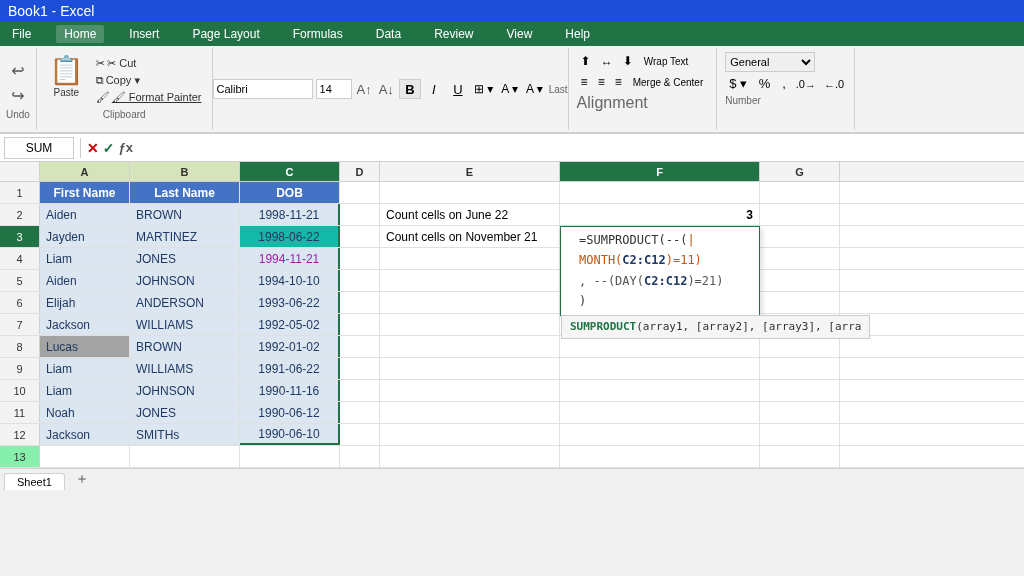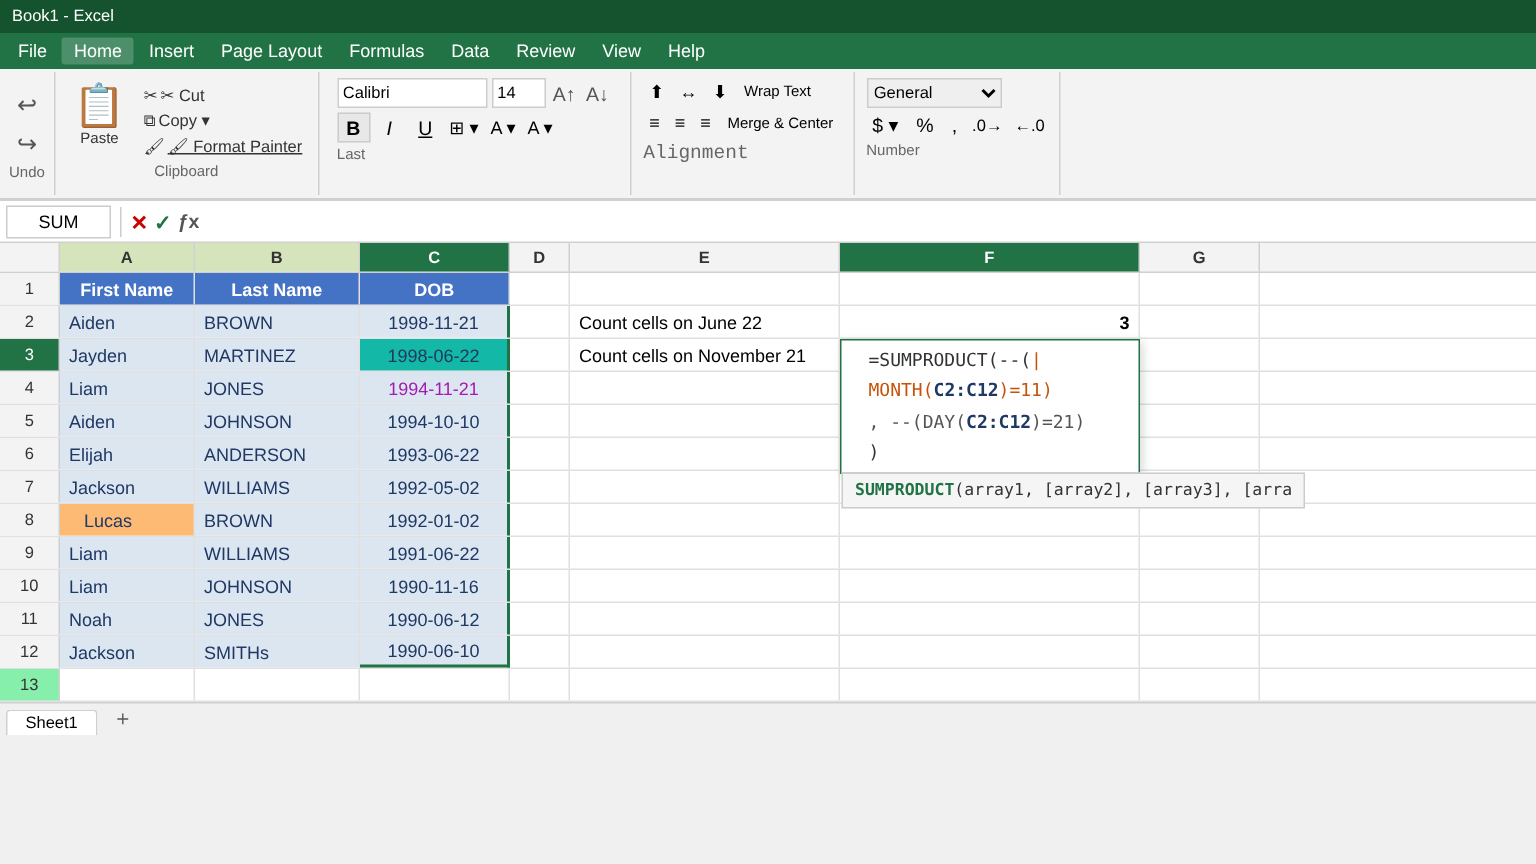--- a/index.html
+++ b/index.html
@@ -1,25 +1,25 @@
 <!DOCTYPE html>
 <html><head>
   <meta charset="utf-8">
   <style>
     * { box-sizing: border-box; margin: 0; padding: 0; }
     body { font-family: 'Segoe UI', Arial, sans-serif; font-size: 12px; background: #f0f0f0; width: 1024px; height: 576px; overflow: hidden; }
   </style>
 </head>
 <body>
 
-<div style="background:#14532d;height:22px;display:flex;align-items:center;padding:0 8px;color:white;font-size:11px;">
+<div style="background:#1d4ed8;height:22px;display:flex;align-items:center;padding:0 8px;color:white;font-size:14px;">
   <span>Book1 - Excel</span>
 </div>
 
-<div style="background:#217346;height:24px;display:flex;align-items:center;padding:0 4px;gap:2px;">
+<div style="background:#217346;height:24px;display:flex;align-items:center;padding:0 4px;gap:17px;">
   <span style="color:white;font-size:12px;padding:2px 8px;cursor:pointer;">File</span>
   <span style="color:white;font-size:12px;padding:2px 8px;cursor:pointer;background:rgba(255,255,255,0.2);border-radius:2px;">Home</span>
   <span style="color:white;font-size:12px;padding:2px 8px;cursor:pointer;">Insert</span>
   <span style="color:white;font-size:12px;padding:2px 8px;cursor:pointer;">Page Layout</span>
   <span style="color:white;font-size:12px;padding:2px 8px;cursor:pointer;">Formulas</span>
   <span style="color:white;font-size:12px;padding:2px 8px;cursor:pointer;">Data</span>
   <span style="color:white;font-size:12px;padding:2px 8px;cursor:pointer;">Review</span>
   <span style="color:white;font-size:12px;padding:2px 8px;cursor:pointer;">View</span>
   <span style="color:white;font-size:12px;padding:2px 8px;cursor:pointer;">Help</span>
 </div>
@@ -51,21 +51,21 @@
         </div>
         <div style="cursor:pointer;font-size:11px;color:#333;display:flex;align-items:center;gap:2px;padding:1px 2px;">
           <span>🖌</span>
           <span style="font-size:11px;text-decoration:underline;">🖌 Format Painter</span>
         </div>
       </div>
     </div>
     <div style="font-size:10px;color:#666;align-self:center;">Clipboard</div>
   </div>
 
-  <div style="display:flex;flex-direction:column;padding:4px 12px;border-right:1px solid #d0d0d0;gap:3px;min-width:180px;">
+  <div style="display:flex;flex-direction:row;padding:4px 0;border-right:1px solid #d0d0d0;gap:3px;min-width:180px;align-items:center;">
     <div style="display:flex;align-items:center;gap:3px;">
       <input style="height: 20px; font-size: 11px; border: 1px solid rgb(204, 204, 204); width: 100px; padding: 0px 3px;" value="Calibri">
       <input style="height: 20px; font-size: 11px; border: 1px solid rgb(204, 204, 204); width: 36px; padding: 0px 3px;" value="14">
       <span style="cursor:pointer;font-size:13px;color:#555;padding:0 2px;">A↑</span>
       <span style="cursor:pointer;font-size:13px;color:#555;padding:0 2px;">A↓</span>
     </div>
     <div style="display:flex;align-items:center;gap:2px;">
       <button style="width:22px;height:20px;border:1px solid #ccc;cursor:pointer;font-weight:900;font-size:13px;background:#e8e8e8;">B</button>
       <button style="width:22px;height:20px;border:1px solid transparent;cursor:pointer;font-style:italic;font-size:13px;background:transparent;">I</button>
       <button style="width:22px;height:20px;border:1px solid transparent;cursor:pointer;text-decoration:underline;font-size:13px;background:transparent;">U</button>
@@ -82,21 +82,21 @@
       <span style="cursor:pointer;font-size:12px;padding:1px 3px;border:1px solid transparent;">↔</span>
       <span style="cursor:pointer;font-size:12px;padding:1px 3px;border:1px solid transparent;">⬇</span>
       <span style="cursor:pointer;font-size:10px;padding:1px 4px;border:1px solid transparent;">Wrap Text</span>
     </div>
     <div style="display:flex;align-items:center;gap:2px;">
       <span style="cursor:pointer;font-size:12px;padding:1px 3px;border:1px solid transparent;">≡</span>
       <span style="cursor:pointer;font-size:12px;padding:1px 3px;border:1px solid transparent;">≡</span>
       <span style="cursor:pointer;font-size:12px;padding:1px 3px;border:1px solid transparent;">≡</span>
       <span style="cursor:pointer;font-size:10px;padding:1px 4px;border:1px solid transparent;">Merge &amp; Center</span>
     </div>
-    <div style="font-size:13px;color:#666;font-family:Liberation Mono, monospace;">Alignment</div>
+    <div style="font-size:16px;color:#666;">Alignment</div>
   </div>
 
   <div style="display:flex;flex-direction:column;padding:4px 8px;border-right:1px solid #d0d0d0;gap:3px;min-width:100px;">
     <select style="height:20px;font-size:11px;border:1px solid #ccc;width:90px;">
       <option>General</option>
     </select>
     <div style="display:flex;gap:4px;align-items:center;">
       <span style="cursor:pointer;font-size:13px;padding:0 3px;border:1px solid transparent;">$ ▾</span>
       <span style="cursor:pointer;font-size:13px;padding:0 3px;border:1px solid transparent;">%</span>
       <span style="cursor:pointer;font-size:13px;padding:0 3px;border:1px solid transparent;">,</span>
@@ -212,21 +212,21 @@
     <div style="width:110px;border-right:1px solid #e0e0e0;padding:0 6px;font-size:12px;background:#dce6f1;color:#1f3864;display:flex;align-items:center;">WILLIAMS</div>
     <div style="width:100px;border-right:2px solid #217346;padding:0 4px;font-size:12px;background:#dce6f1;color:#1f3864;display:flex;align-items:center;justify-content:center;">1992-05-02</div>
     <div style="width:40px;border-right:1px solid #e0e0e0;"></div>
     <div style="width:180px;border-right:1px solid #e0e0e0;"></div>
     <div style="width:200px;border-right:1px solid #e0e0e0;"></div>
     <div style="width:80px;border-right:1px solid #e0e0e0;"></div>
   </div>
 
   <div style="display:flex;height:22px;border-bottom:1px solid #e0e0e0;">
     <div style="width:40px;border-right:1px solid #d0d0d0;background:#f3f3f3;display:flex;align-items:center;justify-content:center;font-size:11px;color:#333;flex-shrink:0;">8</div>
-    <div style="width:90px;border-right:1px solid #e0e0e0;padding:0 16px;font-size:12px;background:#fdba74;color:#1f3864;display:flex;align-items:center;">Lucas</div>
+    <div style="width:90px;border-right:1px solid #e0e0e0;padding:0 6px;font-size:12px;background:#a3a3a3;color:#1f3864;display:flex;align-items:center;">Lucas</div>
     <div style="width:110px;border-right:1px solid #e0e0e0;padding:0 6px;font-size:12px;background:#dce6f1;color:#1f3864;display:flex;align-items:center;">BROWN</div>
     <div style="width:100px;border-right:2px solid #217346;padding:0 4px;font-size:12px;background:#dce6f1;color:#1f3864;display:flex;align-items:center;justify-content:center;">1992-01-02</div>
     <div style="width:40px;border-right:1px solid #e0e0e0;"></div>
     <div style="width:180px;border-right:1px solid #e0e0e0;"></div>
     <div style="width:200px;border-right:1px solid #e0e0e0;"></div>
     <div style="width:80px;border-right:1px solid #e0e0e0;"></div>
   </div>
 
   <div style="display:flex;height:22px;border-bottom:1px solid #e0e0e0;">
     <div style="width:40px;border-right:1px solid #d0d0d0;background:#f3f3f3;display:flex;align-items:center;justify-content:center;font-size:11px;color:#333;flex-shrink:0;">9</div>

